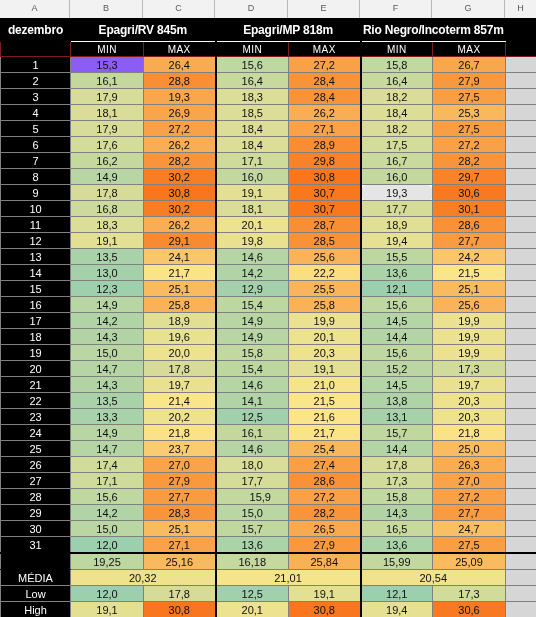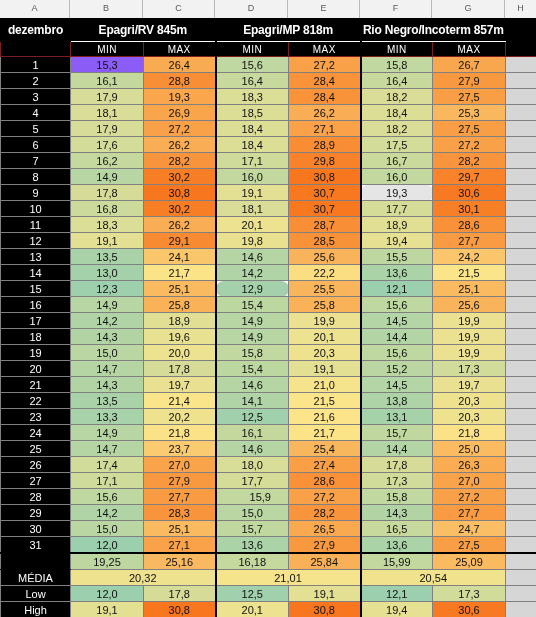--- a/index.html
+++ b/index.html
@@ -243,21 +243,21 @@
           <td class="gsepL" style="background:rgb(177,212,166);">14,2</td>
           <td style="background:rgb(251,221,130);">22,2</td>
           <td class="gsepL" style="background:rgb(171,211,168);">13,6</td>
           <td style="background:rgb(251,229,138);">21,5</td>
           <td class="fill"></td>
         </tr>
         <tr>
           <td class="lab">15</td>
           <td style="background:rgb(158,208,173);">12,3</td>
           <td style="background:rgb(249,186,96);">25,1</td>
-          <td class="gsepL" style="background:rgb(164,209,171);border-radius:8px;">12,9</td>
+          <td class="gsepL" style="background:rgb(164,209,171);">12,9</td>
           <td style="background:rgb(249,181,92);">25,5</td>
           <td class="gsepL" style="background:rgb(156,207,174);">12,1</td>
           <td style="background:rgb(249,186,96);">25,1</td>
           <td class="fill"></td>
         </tr>
         <tr>
           <td class="lab">16</td>
           <td style="background:rgb(184,214,163);">14,9</td>
           <td style="background:rgb(249,178,88);">25,8</td>
           <td class="gsepL" style="background:rgb(189,215,161);">15,4</td>

